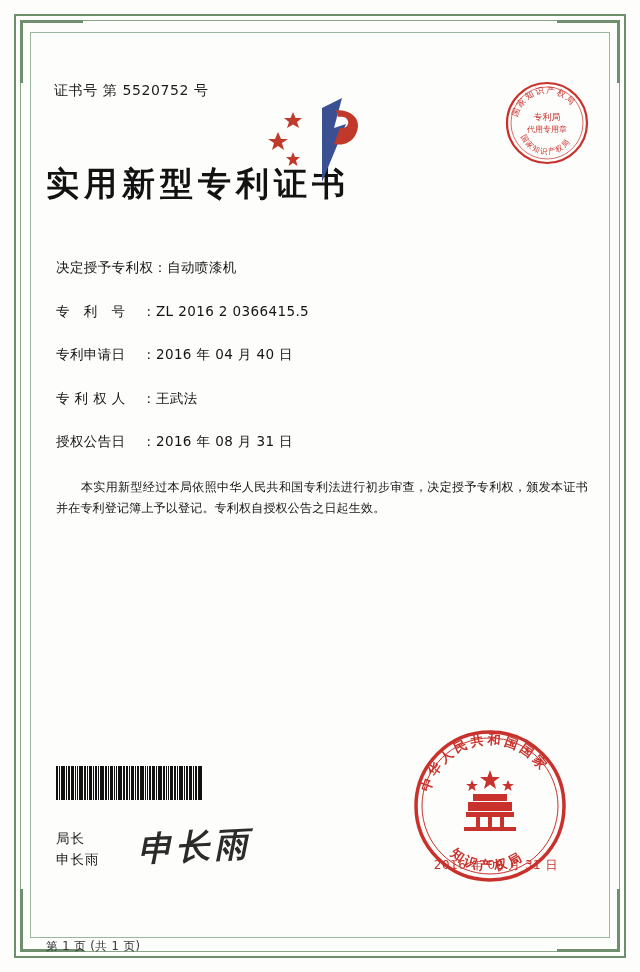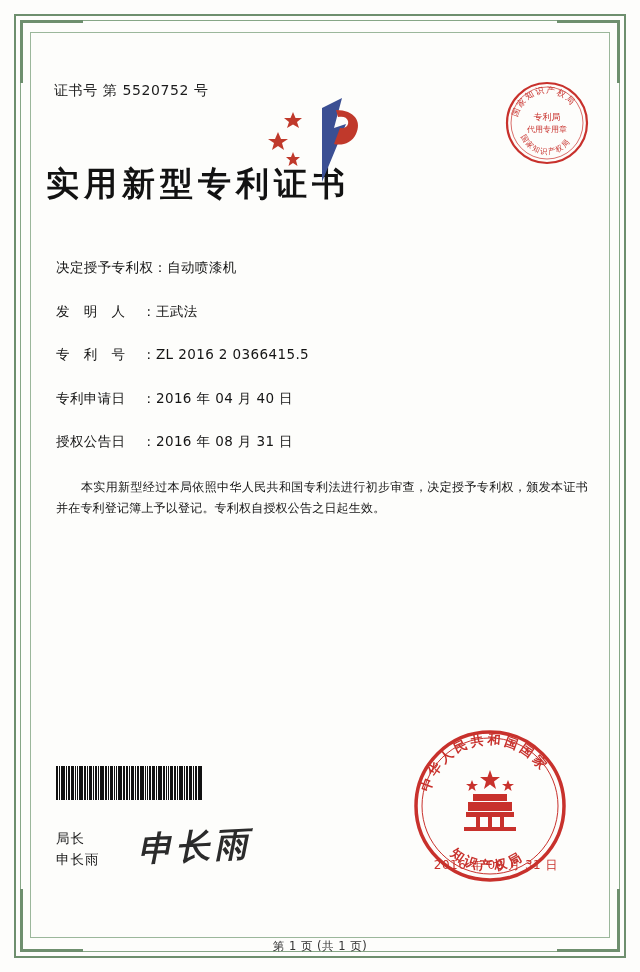--- a/index.html
+++ b/index.html
@@ -200,21 +200,21 @@
     font-size: 12px;
     color: #c8312c;
     letter-spacing: 0.5px;
   }
 
   .page-footer {
     position: absolute;
     left: 0;
     right: 0;
     bottom: -32px;
-    text-align: center;
+    text-align: left;
     font-size: 11.5px;
     color: #333;
     letter-spacing: 0.5px;
   }
 </style>
 </head>
 <body>
 
 <div class="certificate">
 
@@ -255,27 +255,27 @@
       <text x="43" y="52" text-anchor="middle" font-size="8" fill="#c8312c">代用专用章</text>
     </svg>
 
     <div class="main-title">实用新型专利证书</div>
 
     <div class="fields">
       <div class="field-row">
         <span class="field-label">决定授予专利权</span><span>：</span><span class="field-value">自动喷漆机</span>
       </div>
       <div class="field-row">
-        <span class="field-label">发　明　人</span><span>：</span><span class="field-value">王武法</span>
-      </div>
-      <div class="field-row">
         <span class="field-label">专　利　号</span><span>：</span><span class="field-value">ZL 2016 2 0366415.5</span>
       </div>
       <div class="field-row">
         <span class="field-label">专利申请日</span><span>：</span><span class="field-value">2016 年 04 月 40 日</span>
+      </div>
+      <div class="field-row">
+        <span class="field-label">专 利 权 人</span><span>：</span><span class="field-value">王武法</span>
       </div>
       <div class="field-row">
         <span class="field-label">授权公告日</span><span>：</span><span class="field-value">2016 年 08 月 31 日</span>
       </div>
     </div>
 
     <div class="paragraphs">
       <p class="para">本实用新型经过本局依照中华人民共和国专利法进行初步审查，决定授予专利权，颁发本证书并在专利登记簿上予以登记。专利权自授权公告之日起生效。</p>
     </div>
 

